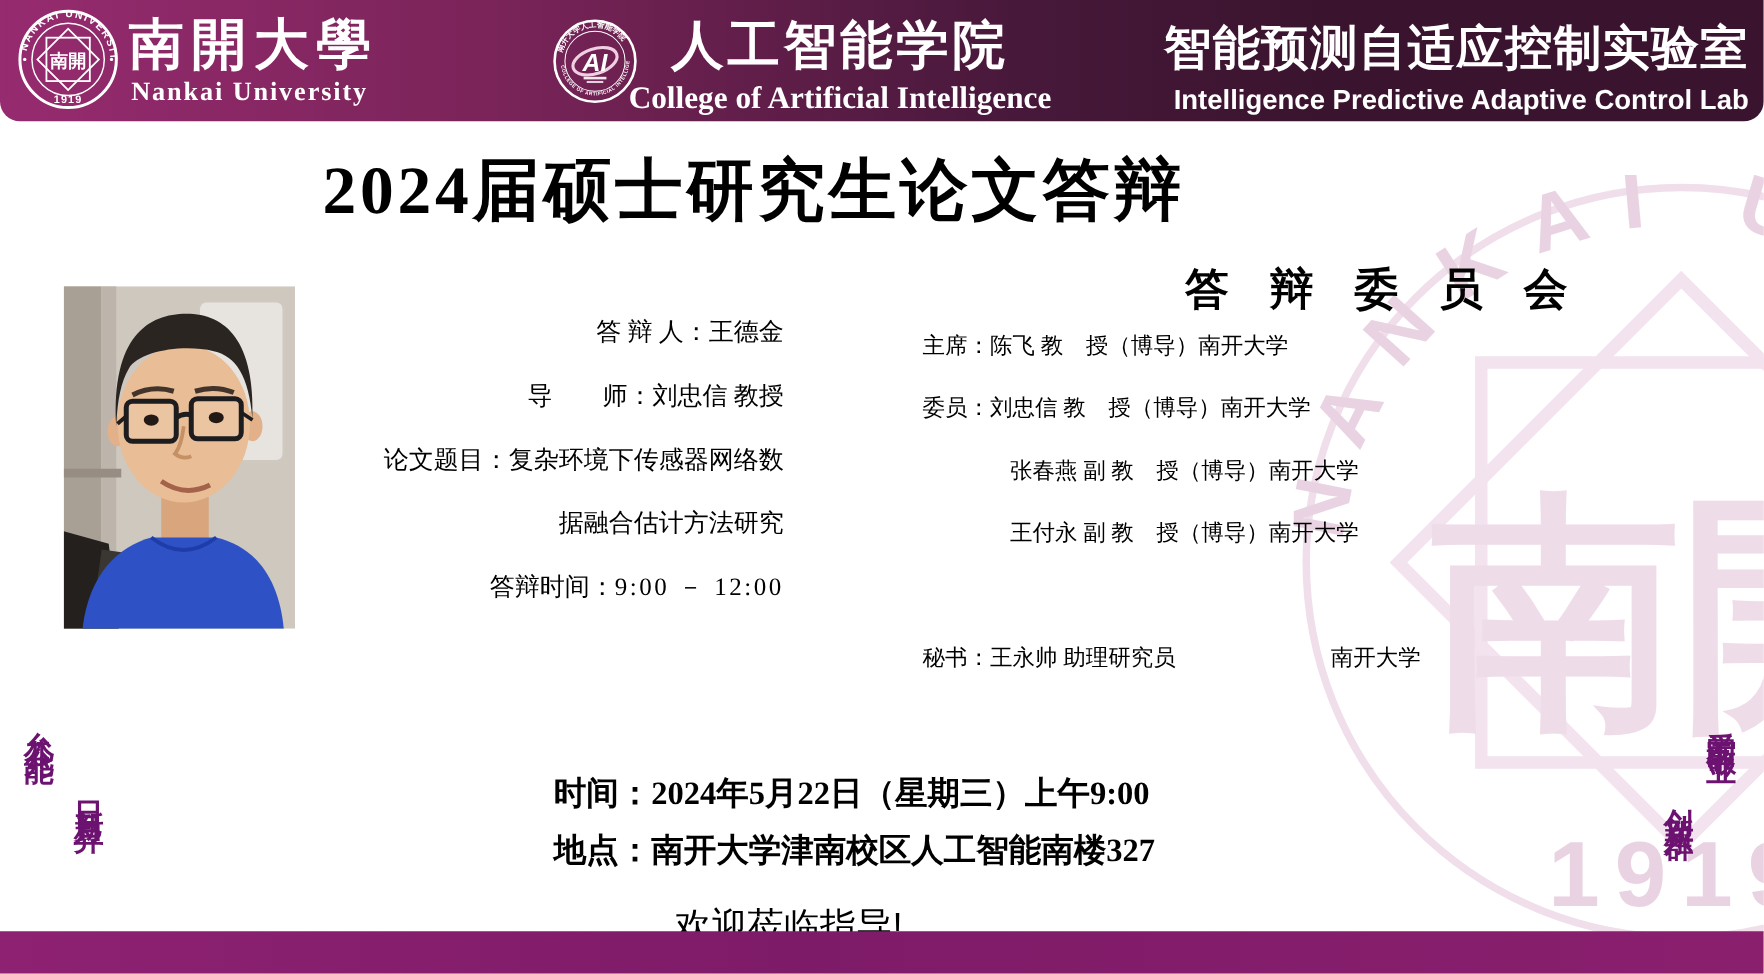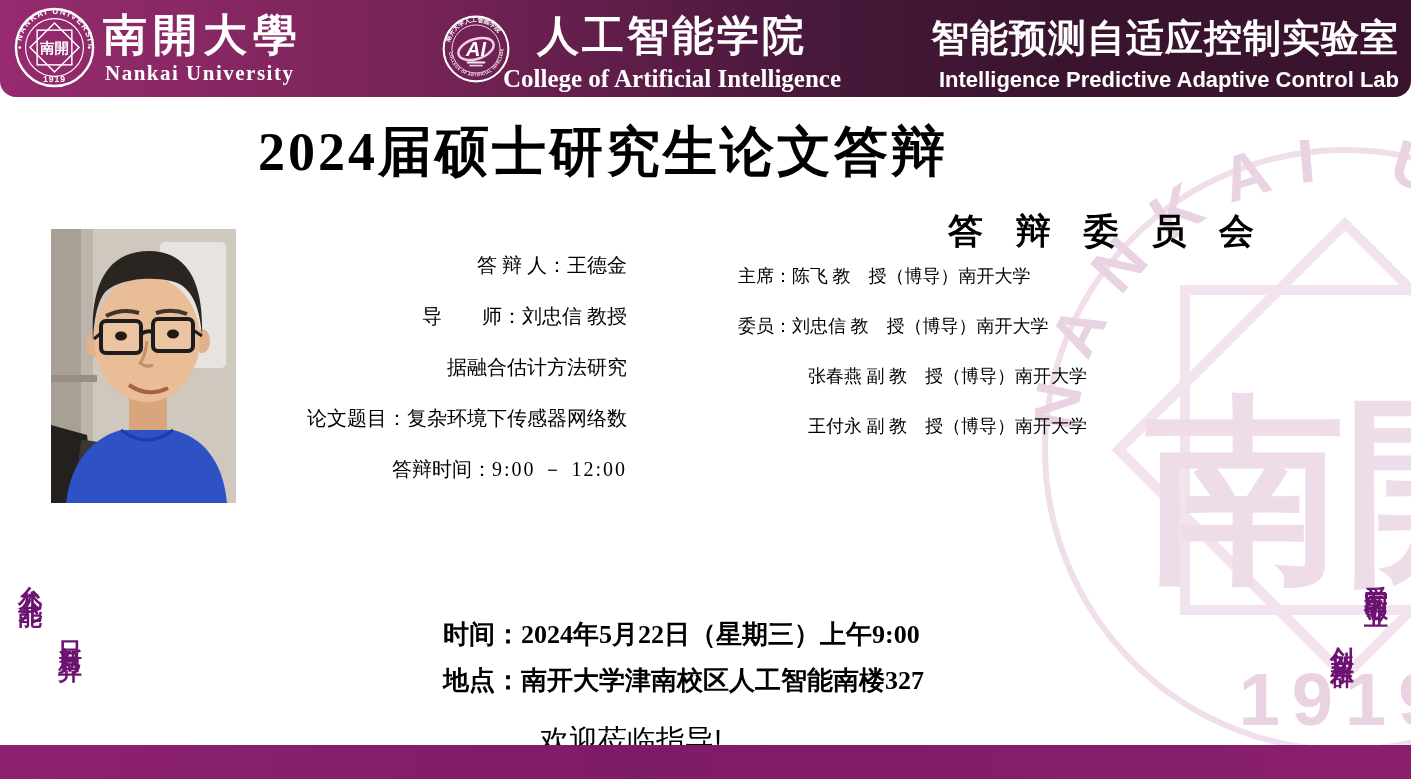--- a/index.html
+++ b/index.html
@@ -192,43 +192,46 @@
 
 <div class="committee-heading">答 辩 委 员 会</div>
 
 <div class="candidate">
   <div class="cand-row">
     <span class="cand-label">答 辩 人：</span><span>王德金</span>
   </div>
   <div class="cand-row">
     <span class="cand-label">导　　师：</span><span>刘忠信 教授</span>
   </div>
+  <div class="cand-row">
+    <span class="cand-label">论文题目：</span><span>复杂环境下传感器网络数</span>
+  </div>
   <div class="cand-row cand-cont">
     <span>据融合估计方法研究</span>
-  </div>
-  <div class="cand-row">
-    <span class="cand-label">论文题目：</span><span>复杂环境下传感器网络数</span>
   </div>
   <div class="cand-row">
     <span class="cand-label">答辩时间：</span><span class="time-value">9:00 － 12:00</span>
   </div>
 </div>
 
 <div class="committee">
   <div class="com-row">
     <span>主席：</span><span>陈飞 教　授（博导）南开大学</span>
   </div>
   <div class="com-row">
     <span>委员：</span><span>刘忠信 教　授（博导）南开大学</span>
   </div>
   <div class="com-row indent">
     <span>张春燕 副 教　授（博导）南开大学</span>
   </div>
   <div class="com-row indent">
     <span>王付永 副 教　授（博导）南开大学</span>
+  </div>
+  <div class="com-secretary">
+    <span>秘书：</span><span>王永帅 助理研究员</span><span class="sec-org">南开大学</span>
   </div>
 </div>
 
 <div class="footer-info">
   <div>时间：2024年5月22日（星期三）上午9:00</div>
   <div>地点：南开大学津南校区人工智能南楼327</div>
 </div>
 <div class="welcome">欢迎莅临指导!</div>
 
 <div class="slogan slogan-left-a">允公允能，</div>

